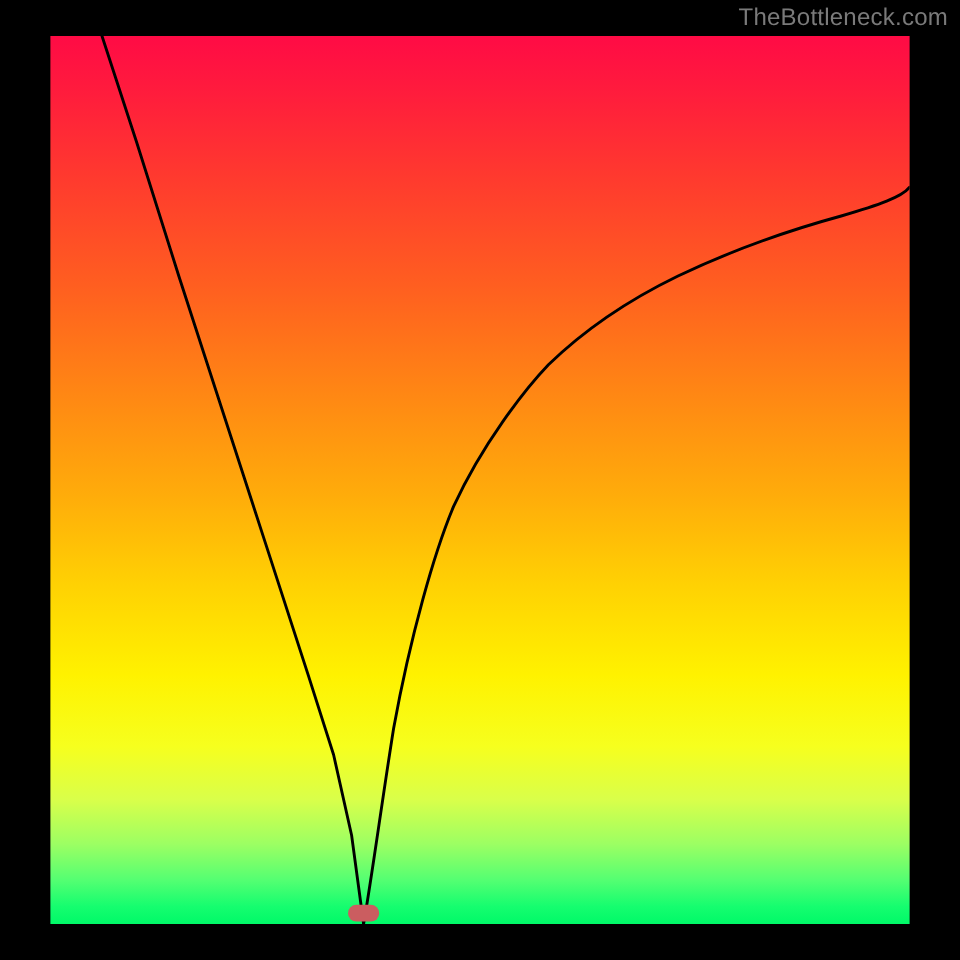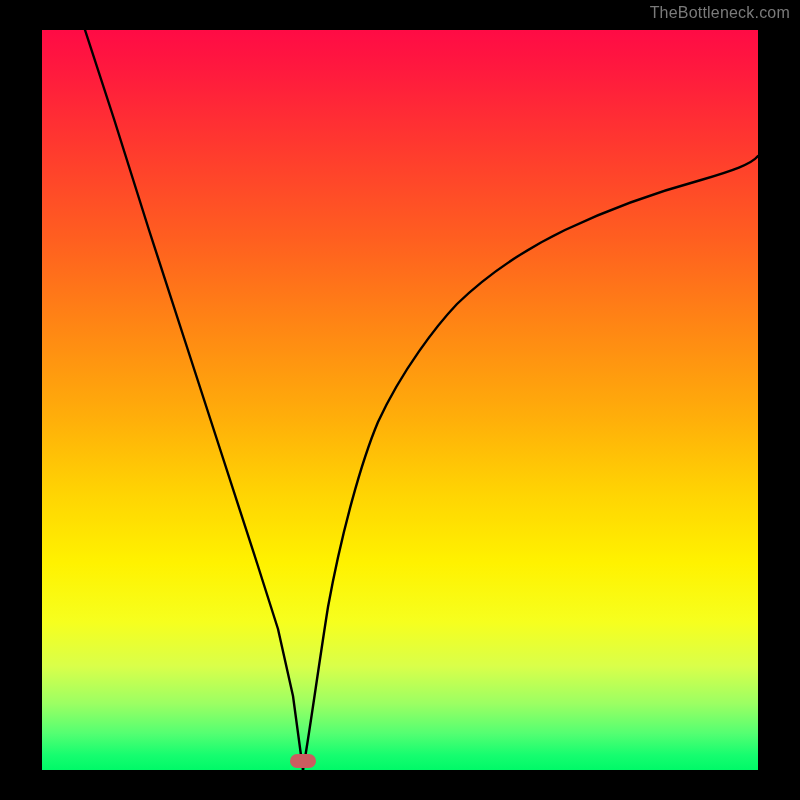--- a/index.html
+++ b/index.html
@@ -41,21 +41,21 @@
       #55ff72 95%,
       #16fd6f 98%,
       #00f968 100%
     );
   }
   .watermark {
     position: absolute;
     top: 4px;
     right: 10px;
     color: #7a7a7a;
-    font-size: 16px;
+    font-size: 20px;
     font-weight: 400;
     letter-spacing: 0.2px;
     user-select: none;
   }
   svg.curve {
     position: absolute;
     left: 0;
     top: 0;
   }
   .marker {

